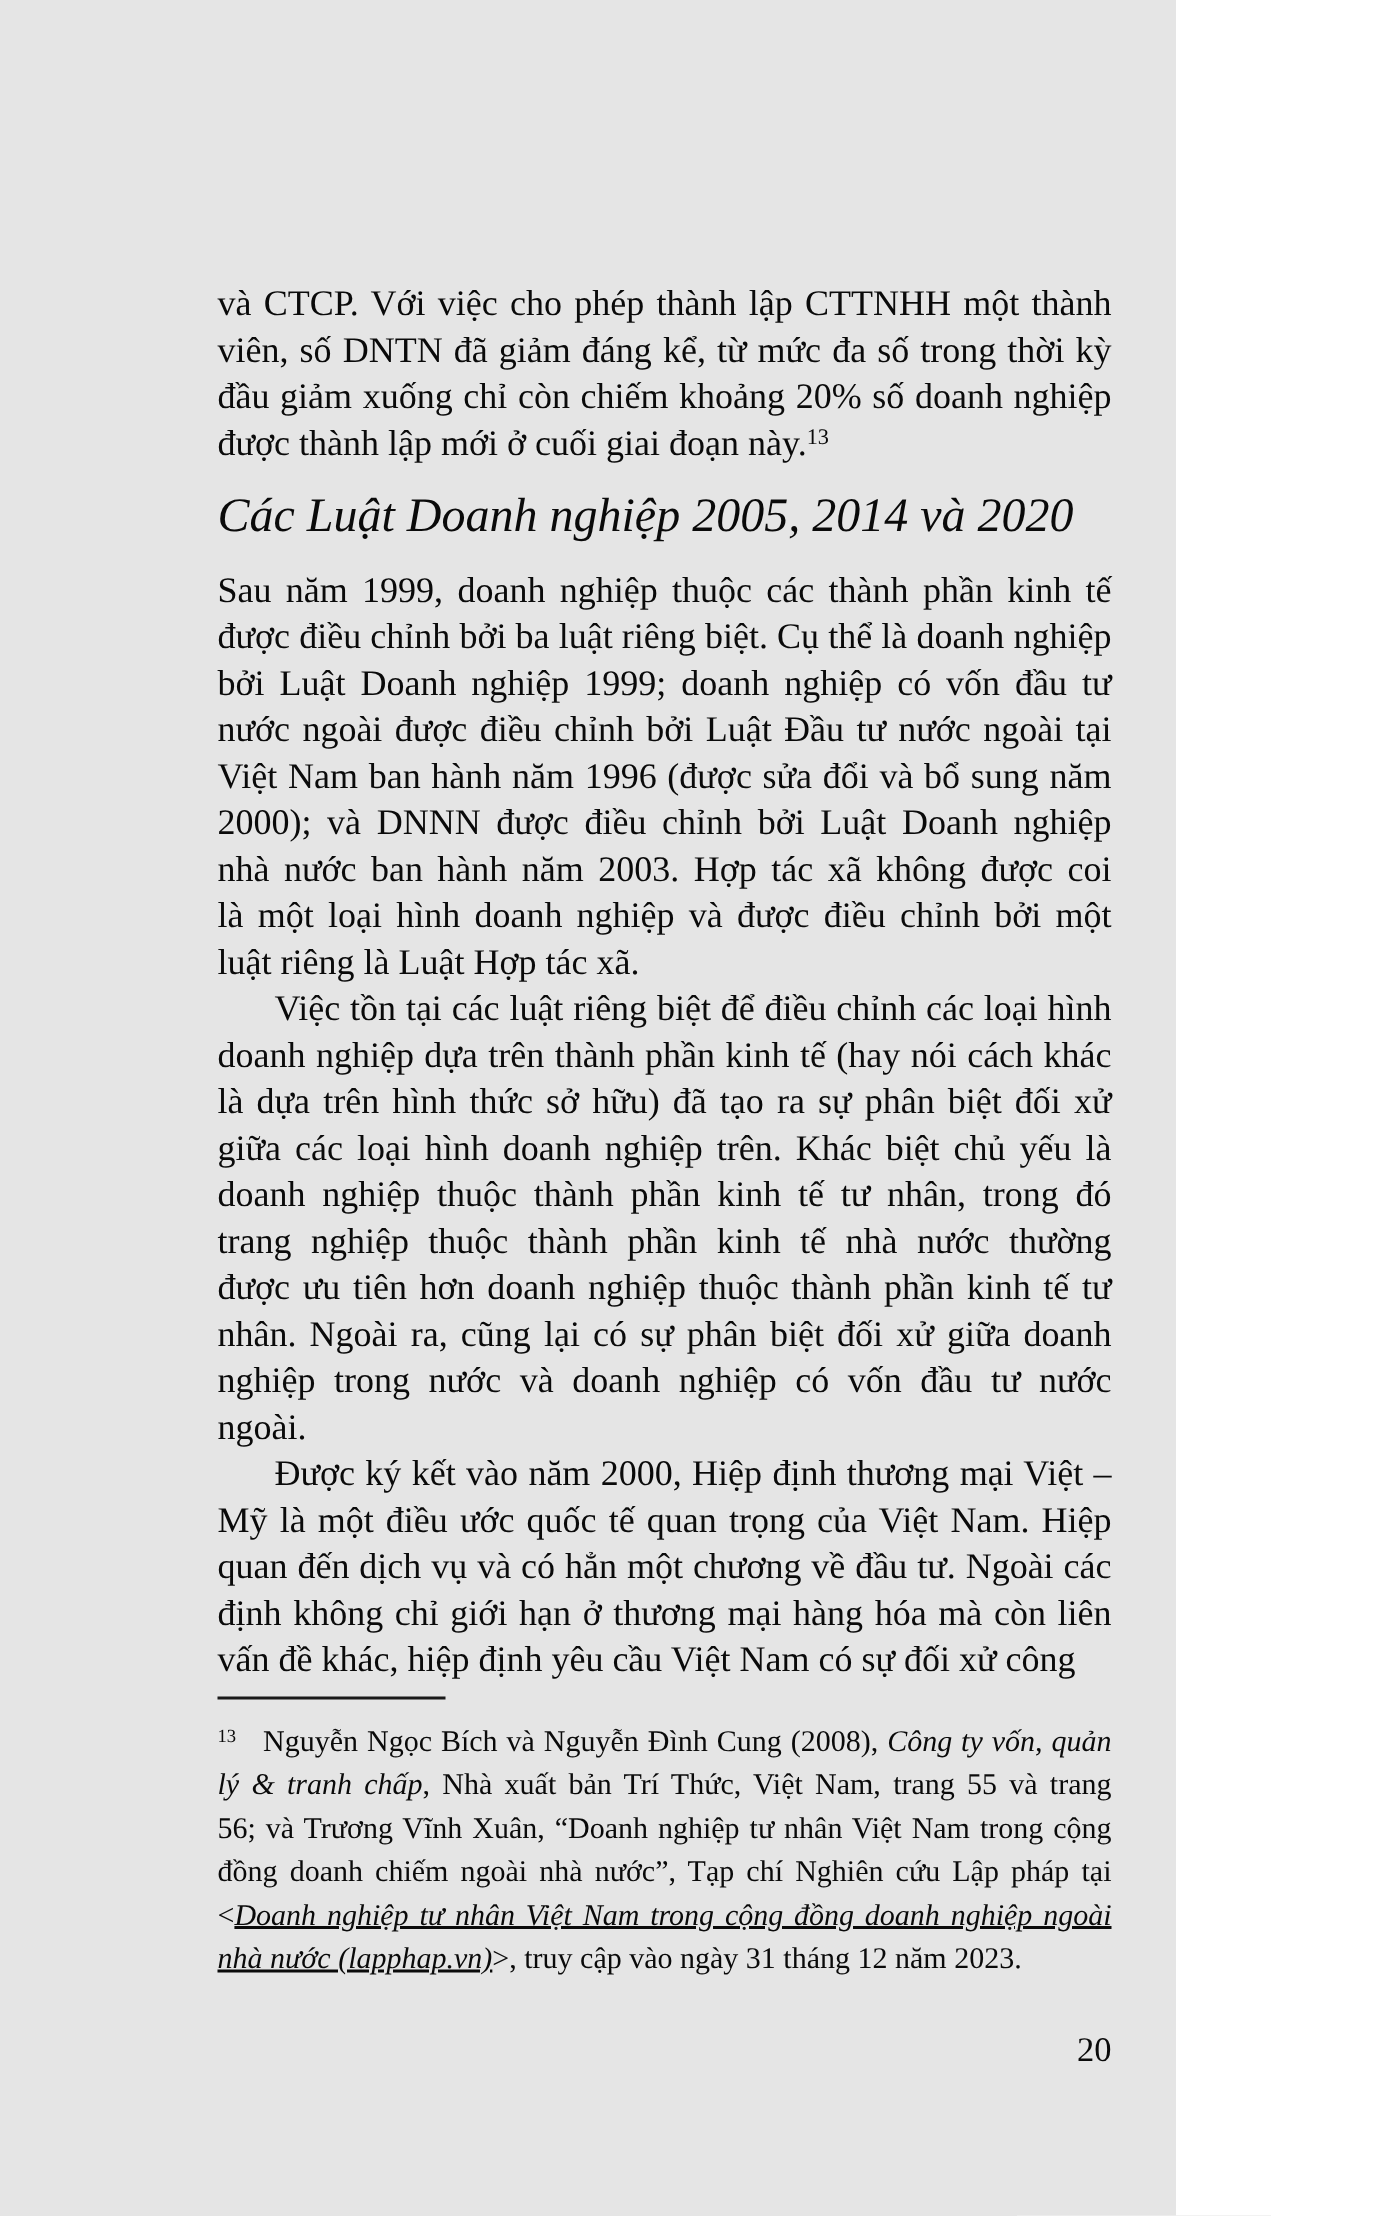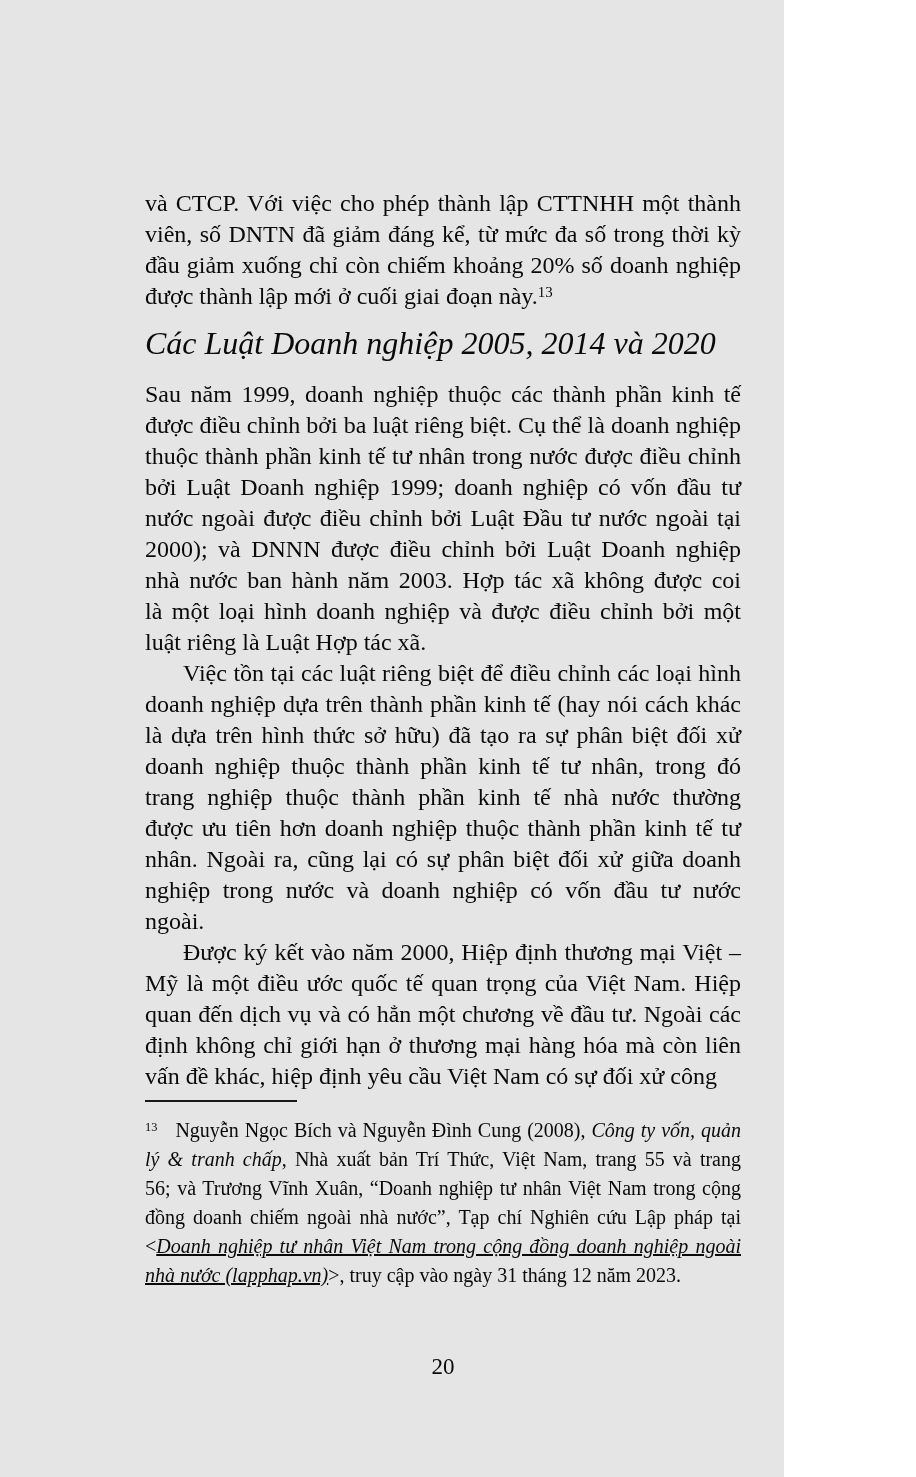--- a/index.html
+++ b/index.html
@@ -63,21 +63,21 @@
     font-size: 20px;
     line-height: 29px;
     margin-top: 14px;
   }
   [data-name="footnote-marker"] { margin-right: 18px; }
   .page-number {
     position: absolute;
     left: 145px;
     top: 1354px;
     width: 596px;
-    text-align: center;
+    text-align: right;
     font-size: 23px;
   }
 </style>
 </head>
 <body>
 
 <div class="page" data-name="document-page">
   <div class="content" data-name="page-content">
     <div data-name="body-text">
         <div class="para" data-name="paragraph">
@@ -85,32 +85,33 @@
           <div class="line" data-name="text-line"><span data-name="text-segment">viên, số DNTN đã giảm đáng kể, từ mức đa số trong thời kỳ</span></div>
           <div class="line" data-name="text-line"><span data-name="text-segment">đầu giảm xuống chỉ còn chiếm khoảng 20% số doanh nghiệp</span></div>
           <div class="line last" data-name="text-line"><span data-name="text-segment">được thành lập mới ở cuối giai đoạn này.</span><span class="seg-sup" data-name="footnote-reference">13</span></div>
         </div>
         <div class="heading" data-name="section-heading">
           <div class="line last" data-name="text-line"><span data-name="text-segment">Các Luật Doanh nghiệp 2005, 2014 và 2020</span></div>
         </div>
         <div class="para" data-name="paragraph">
           <div class="line" data-name="text-line"><span data-name="text-segment">Sau năm 1999, doanh nghiệp thuộc các thành phần kinh tế</span></div>
           <div class="line" data-name="text-line"><span data-name="text-segment">được điều chỉnh bởi ba luật riêng biệt.  Cụ thể là doanh nghiệp</span></div>
-          <div class="line" data-name="text-line"><span data-name="text-segment">thuộc thành phần kinh tế tư nhân trong nước được điều chỉnh</span></div>
           <div class="line" data-name="text-line"><span data-name="text-segment">bởi Luật Doanh nghiệp 1999; doanh nghiệp có vốn đầu tư</span></div>
           <div class="line" data-name="text-line"><span data-name="text-segment">nước ngoài được điều chỉnh bởi Luật Đầu tư nước ngoài tại</span></div>
+          <div class="line" data-name="text-line"><span data-name="text-segment">Việt Nam ban hành năm 1996 (được sửa đổi và bổ sung năm</span></div>
           <div class="line" data-name="text-line"><span data-name="text-segment">2000); và DNNN được điều chỉnh bởi Luật Doanh nghiệp</span></div>
           <div class="line" data-name="text-line"><span data-name="text-segment">nhà nước ban hành năm 2003.  Hợp tác xã không được coi</span></div>
           <div class="line" data-name="text-line"><span data-name="text-segment">là một loại hình doanh nghiệp và được điều chỉnh bởi một</span></div>
           <div class="line last" data-name="text-line"><span data-name="text-segment">luật riêng là Luật Hợp tác xã.</span></div>
         </div>
         <div class="para" data-name="paragraph">
           <div class="line first-indent" data-name="text-line"><span data-name="text-segment">Việc tồn tại các luật riêng biệt để điều chỉnh các loại hình</span></div>
           <div class="line" data-name="text-line"><span data-name="text-segment">doanh nghiệp dựa trên thành phần kinh tế (hay nói cách khác</span></div>
           <div class="line" data-name="text-line"><span data-name="text-segment">là dựa trên hình thức sở hữu) đã tạo ra sự phân biệt đối xử</span></div>
+          <div class="line" data-name="text-line"><span data-name="text-segment">giữa các loại hình doanh nghiệp trên.  Khác biệt chủ yếu là</span></div>
           <div class="line" data-name="text-line"><span data-name="text-segment">doanh nghiệp thuộc thành phần kinh tế tư nhân, trong đó</span></div>
           <div class="line" data-name="text-line"><span data-name="text-segment">trang nghiệp thuộc thành phần kinh tế nhà nước thường</span></div>
           <div class="line" data-name="text-line"><span data-name="text-segment">được ưu tiên hơn doanh nghiệp thuộc thành phần kinh tế tư</span></div>
           <div class="line" data-name="text-line"><span data-name="text-segment">nhân.  Ngoài ra, cũng lại có sự phân biệt đối xử giữa doanh</span></div>
           <div class="line last" data-name="text-line"><span data-name="text-segment">nghiệp trong nước và doanh nghiệp có vốn đầu tư nước ngoài.</span></div>
         </div>
         <div class="para" data-name="paragraph">
           <div class="line first-indent" data-name="text-line"><span data-name="text-segment">Được ký kết vào năm 2000, Hiệp định thương mại Việt –</span></div>
           <div class="line" data-name="text-line"><span data-name="text-segment">Mỹ là một điều ước quốc tế quan trọng của Việt Nam.  Hiệp</span></div>
           <div class="line" data-name="text-line"><span data-name="text-segment">quan đến dịch vụ và có hẳn một chương về đầu tư.  Ngoài các</span></div>

